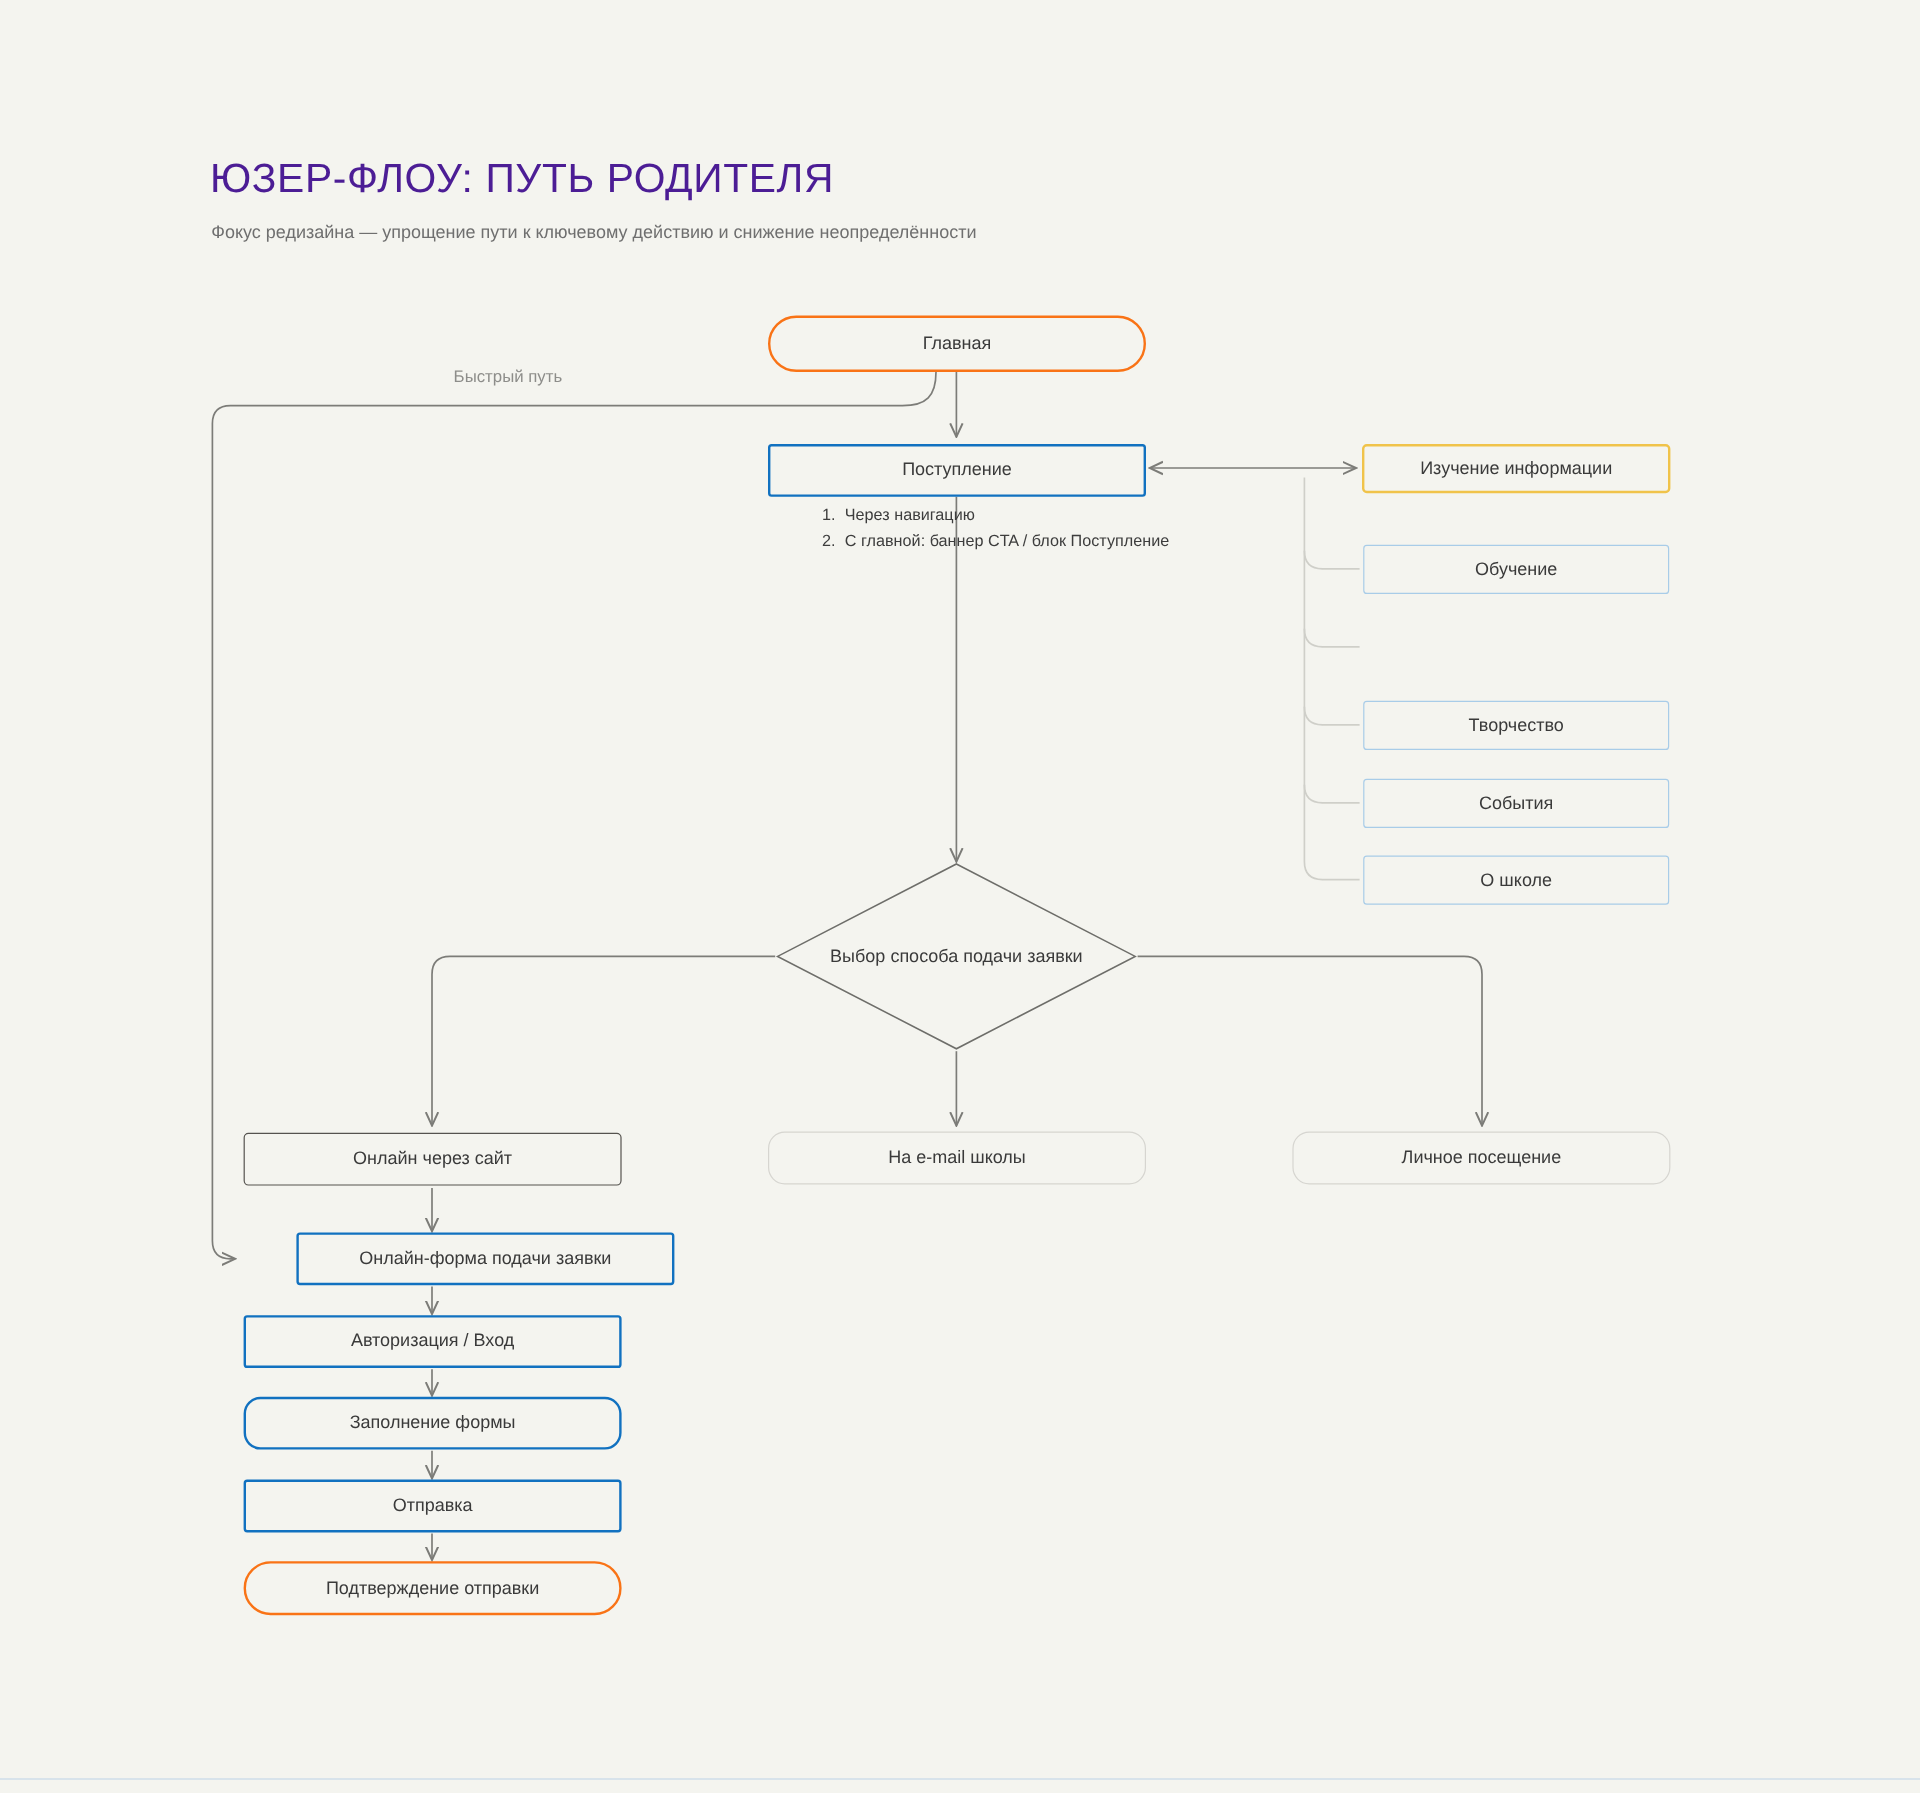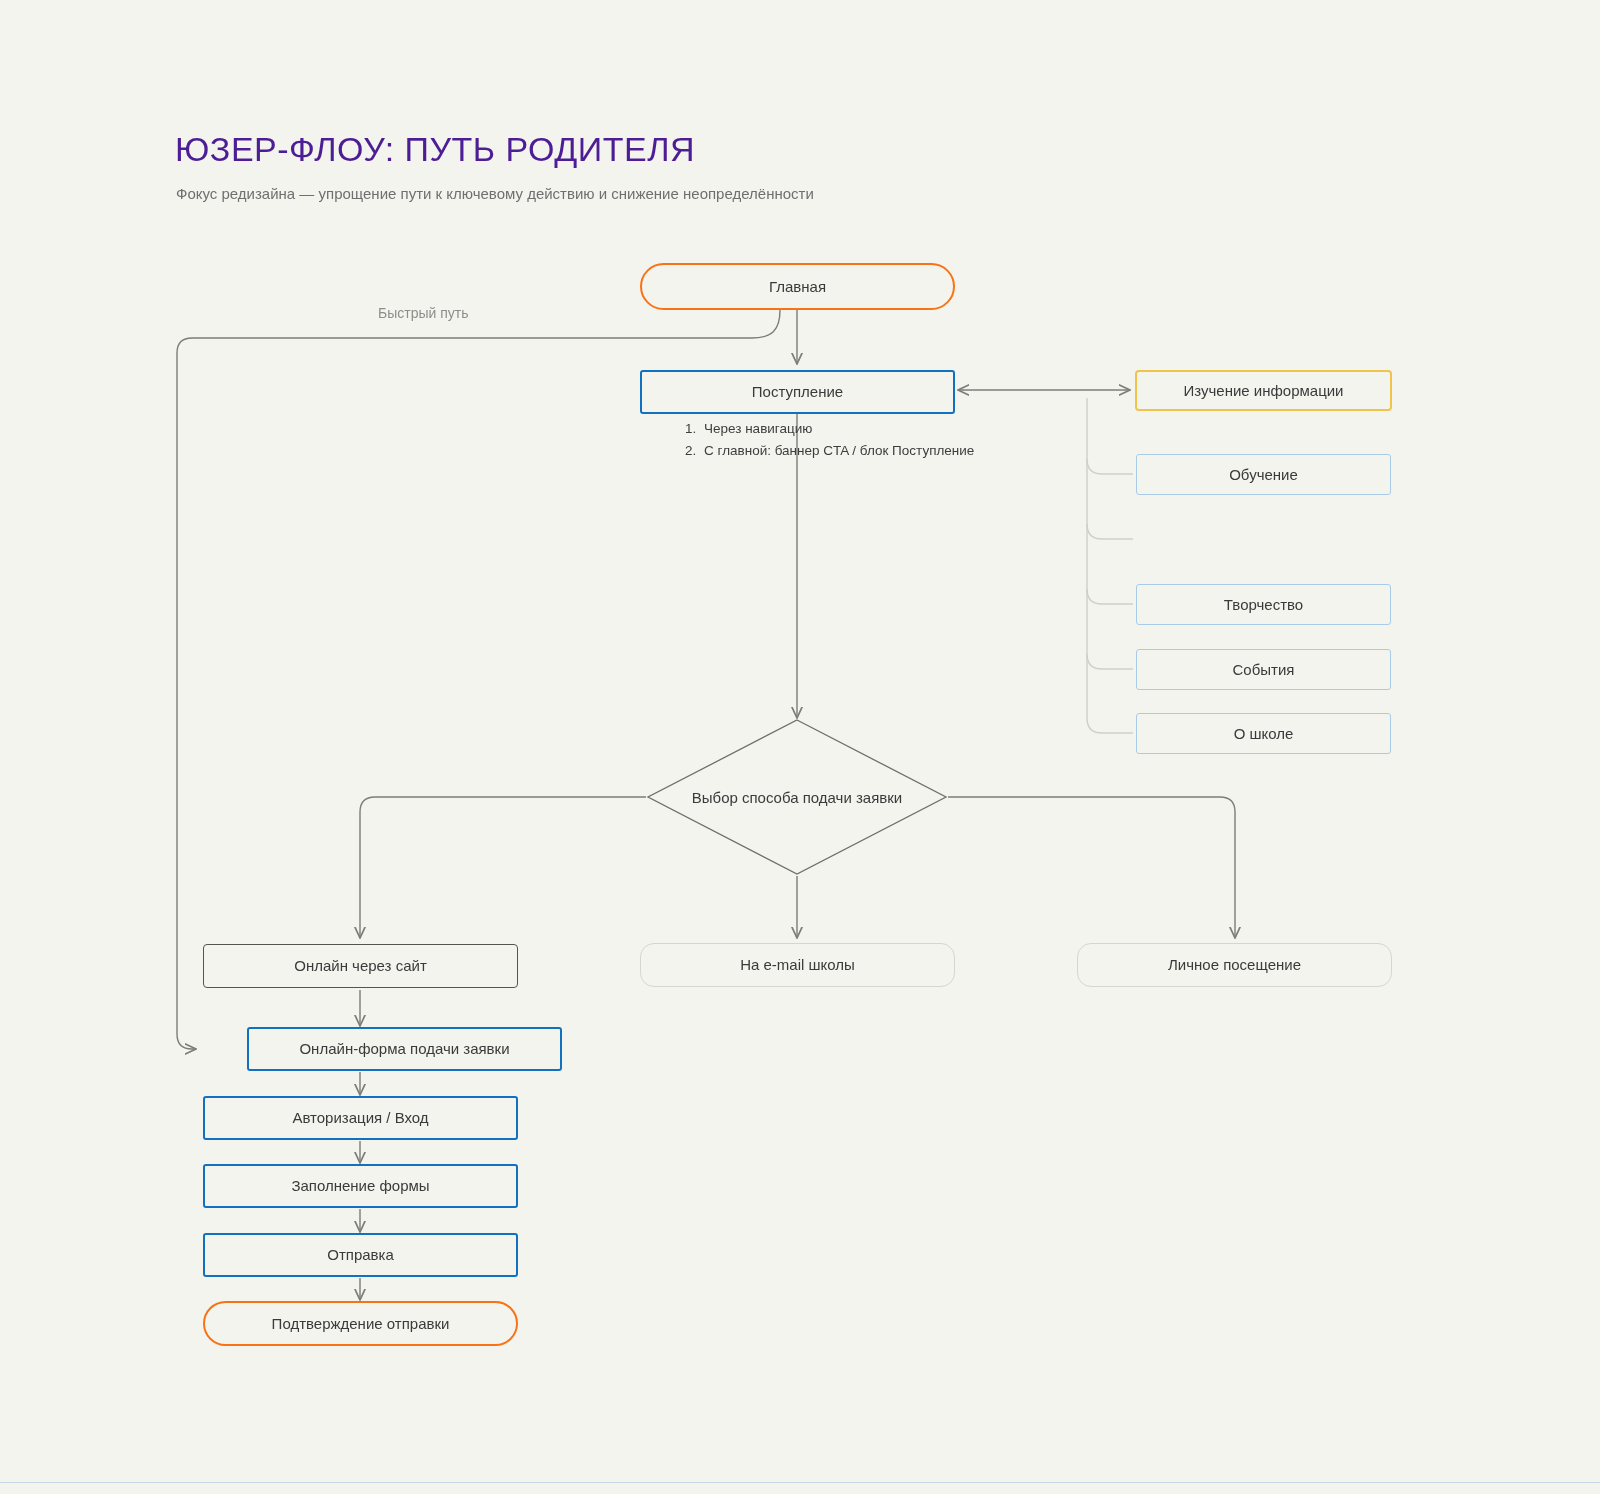--- a/index.html
+++ b/index.html
@@ -222,18 +222,18 @@
     </svg>
     <div class="diamond-label">Выбор способа подачи заявки</div>
   </div>
 
   <div class="node plainDark" style="left:203px; top:944px; width:315px; height:44px;text-align:right;">Онлайн через сайт</div>
   <div class="node plain" style="left:640px; top:943px; width:315px; height:44px;">На e-mail школы</div>
   <div class="node plain" style="left:1077px; top:943px; width:315px; height:44px;">Личное посещение</div>
 
   <div class="node primary" style="left:203px; top:1027px; width:315px; height:44px;margin-left:44px;">Онлайн-форма подачи заявки</div>
   <div class="node primary" style="left:203px; top:1096px; width:315px; height:44px;">Авторизация / Вход</div>
-  <div class="node primary" style="left:203px; top:1164px; width:315px; height:44px;">Заполнение формы</div>
+  <div class="node primary" style="left:203px; top:1164px; width:315px; height:44px;border-radius:14px;">Заполнение формы</div>
   <div class="node primary" style="left:203px; top:1233px; width:315px; height:44px;">Отправка</div>
   <div class="node terminal" style="left:203px; top:1301px; width:315px; height:45px;">Подтверждение отправки</div>
 
   <div class="footer-rule"></div>
 </div>
 
 </body></html>

